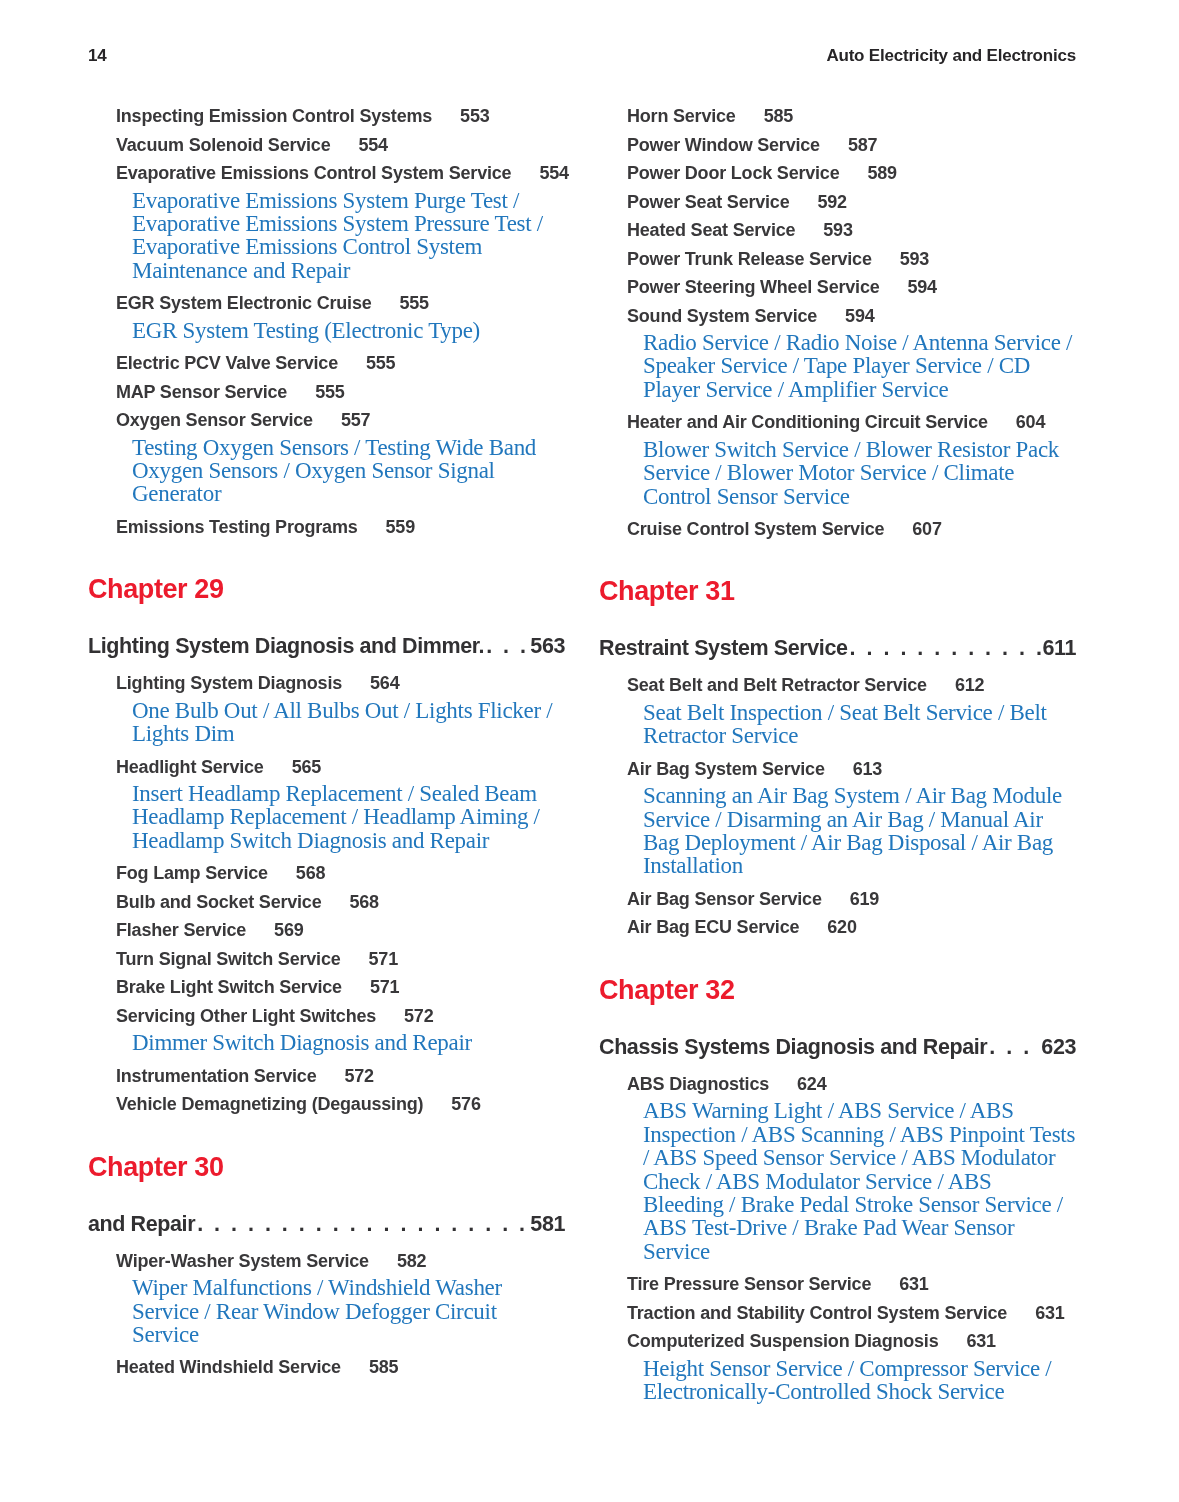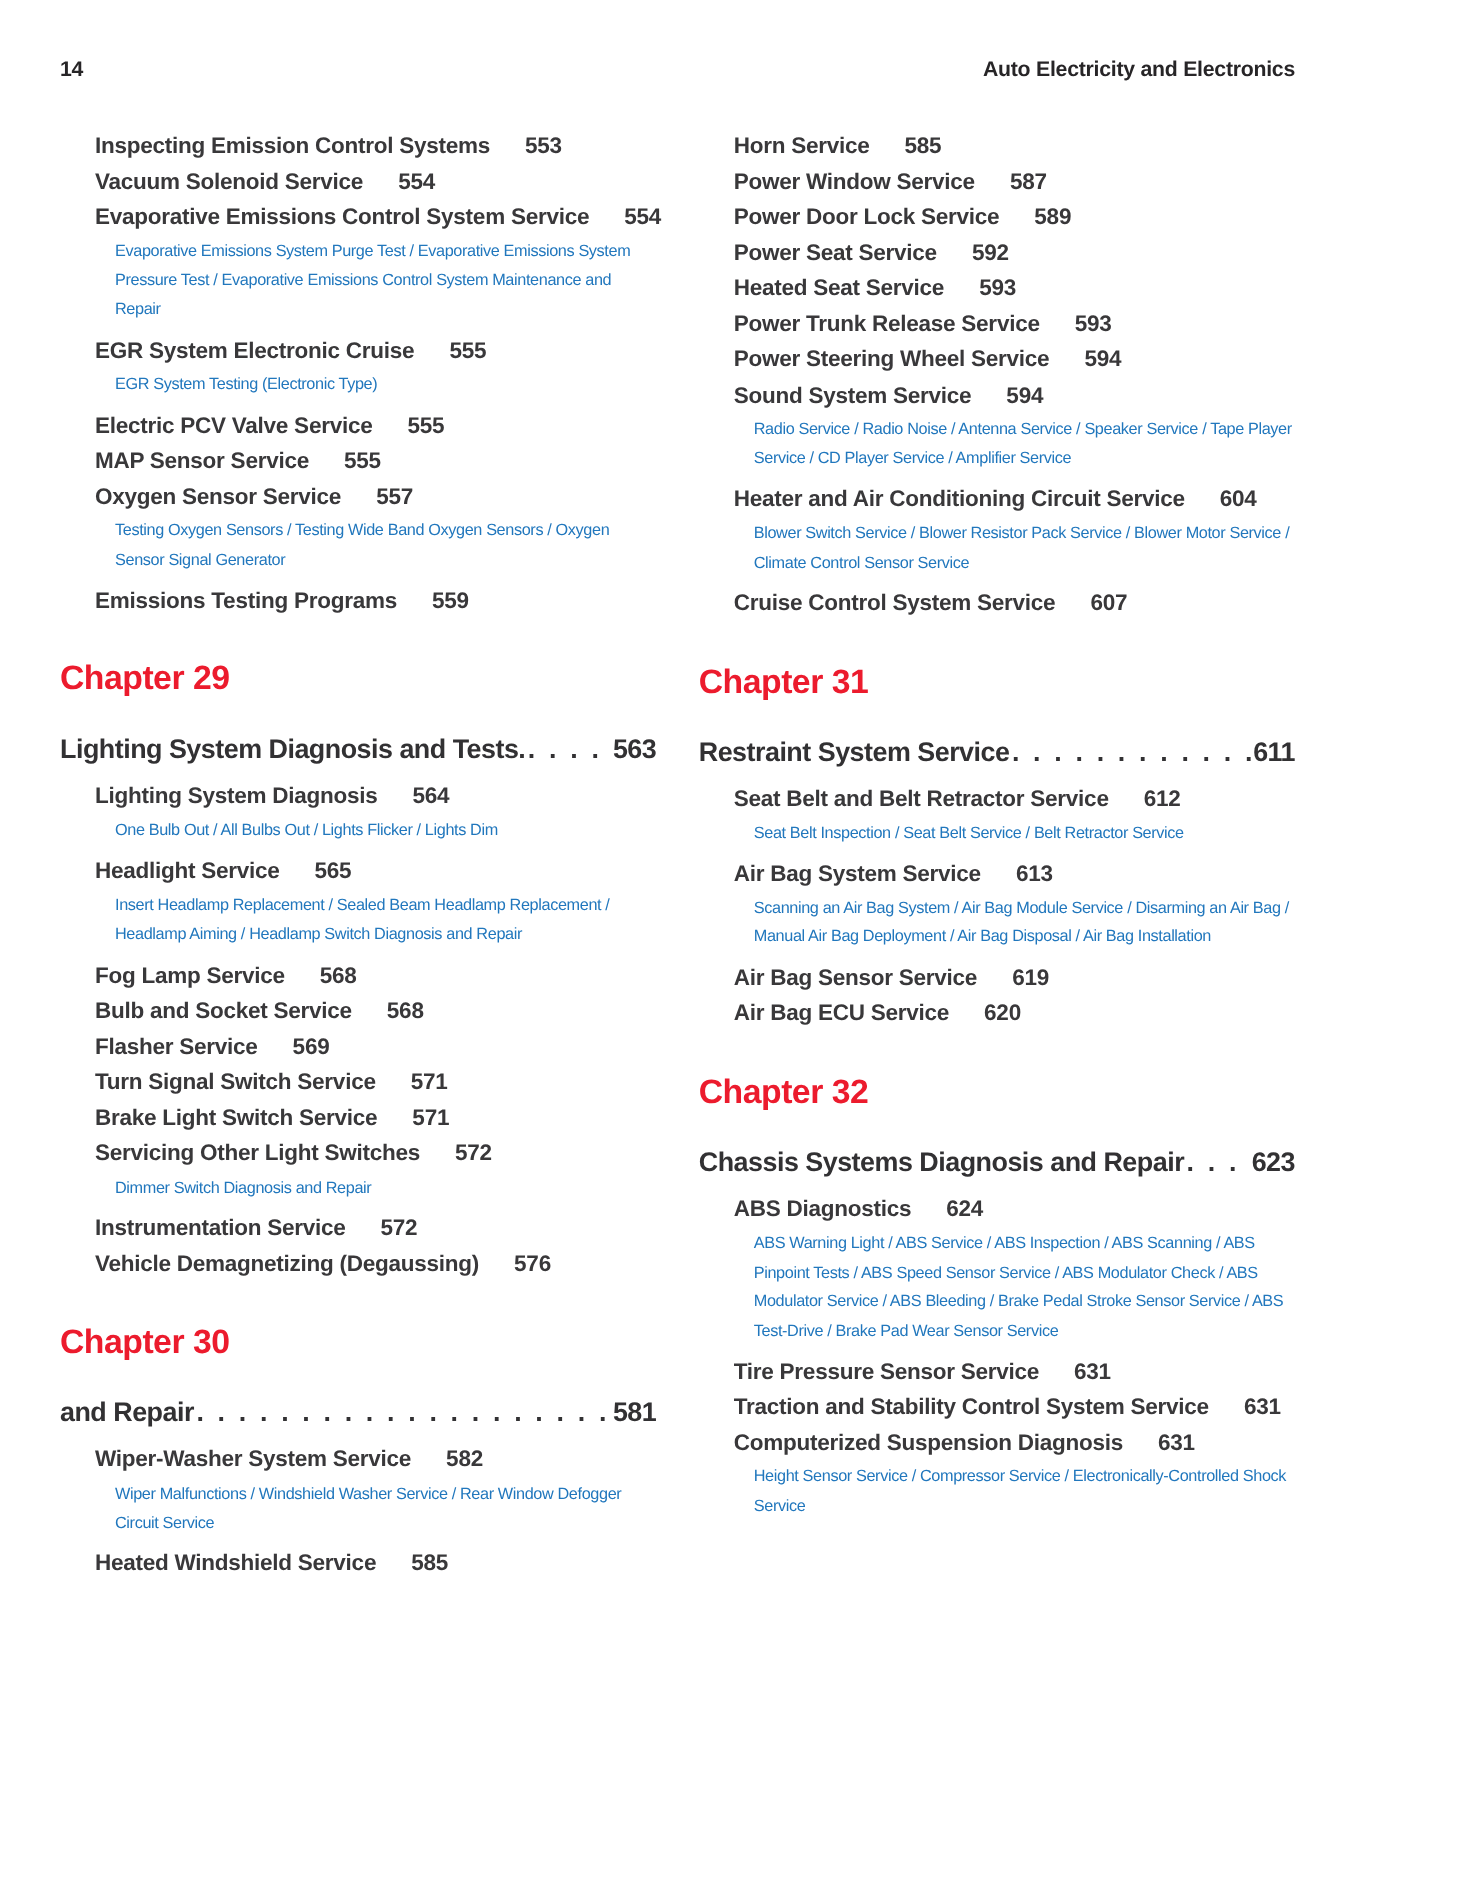--- a/index.html
+++ b/index.html
@@ -11,21 +11,21 @@
   body{
     width:1179px;height:1502px;
     background:#ffffff;
     font-family:"Liberation Sans",sans-serif;
     color:var(--dark);
     overflow:hidden;
   }
   .page{
     box-sizing:border-box;
     width:1179px;height:1502px;
-    padding:46px 0 0 48px;
+    padding:46px 0 0 88px;
   }
   .page-header{
     display:flex;
     justify-content:space-between;
     align-items:baseline;
     width:988px;
     font-size:17px;
     font-weight:bold;
     color:#272527;
     margin-bottom:36px;
@@ -44,25 +44,26 @@
     font-size:18px;
     line-height:28.5px;
     letter-spacing:-0.2px;
     white-space:nowrap;
   }
   .entry .pg{margin-left:28px;}
 
   .sub{
     margin-left:44px;
     color:var(--blue);
-    font-size:13px;
+    font-size:23px;
     line-height:23.4px;
     letter-spacing:-0.3px;
     margin-top:1px;
     margin-bottom:7px;
+    font-family:Liberation Serif, serif;
   }
 
   .chapter{
     color:var(--red);
     font-size:27px;
     font-weight:bold;
     line-height:30px;
     letter-spacing:-0.4px;
     margin:33px 0 28px 0;
   }
@@ -108,21 +109,21 @@
         <div class="entry"><span class="lbl">EGR System Electronic Cruise</span><span class="pg">555</span></div>
         <div class="sub">EGR System Testing (Electronic Type)</div>
         <div class="entry"><span class="lbl">Electric PCV Valve Service</span><span class="pg">555</span></div>
         <div class="entry"><span class="lbl">MAP Sensor Service</span><span class="pg">555</span></div>
         <div class="entry"><span class="lbl">Oxygen Sensor Service</span><span class="pg">557</span></div>
         <div class="sub">Testing Oxygen Sensors / Testing Wide Band Oxygen Sensors / Oxygen Sensor Signal Generator</div>
         <div class="entry"><span class="lbl">Emissions Testing Programs</span><span class="pg">559</span></div>
         <div class="chapter">Chapter 29</div>
         <div class="ct">
           <div class="ct-line-last">
-            <span class="ct-text">Lighting System Diagnosis and Tests.</span>
+            <span class="ct-text">Lighting System Diagnosis and Dimmer.</span>
             <span class="leader">. . . . . . . . . . . . . . . . . . . . . . . . . . . . . . . . . . . . . . . .</span>
             <span class="ct-page">563</span>
           </div>
         </div>
         <div class="entry"><span class="lbl">Lighting System Diagnosis</span><span class="pg">564</span></div>
         <div class="sub">One Bulb Out / All Bulbs Out / Lights Flicker / Lights Dim</div>
         <div class="entry"><span class="lbl">Headlight Service</span><span class="pg">565</span></div>
         <div class="sub">Insert Headlamp Replacement / Sealed Beam Headlamp Replacement / Headlamp Aiming / Headlamp Switch Diagnosis and Repair</div>
         <div class="entry"><span class="lbl">Fog Lamp Service</span><span class="pg">568</span></div>
         <div class="entry"><span class="lbl">Bulb and Socket Service</span><span class="pg">568</span></div>

